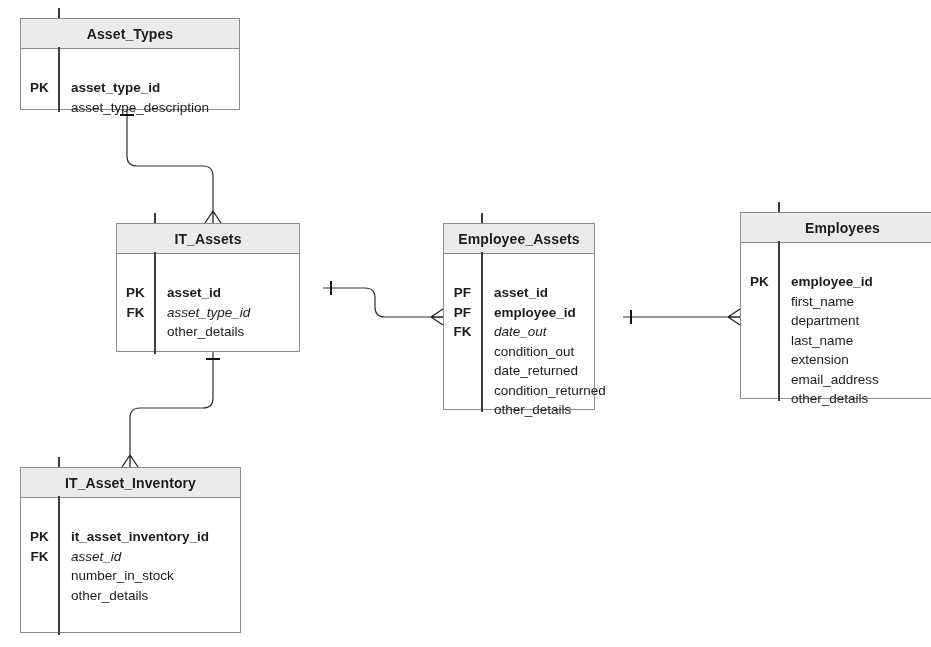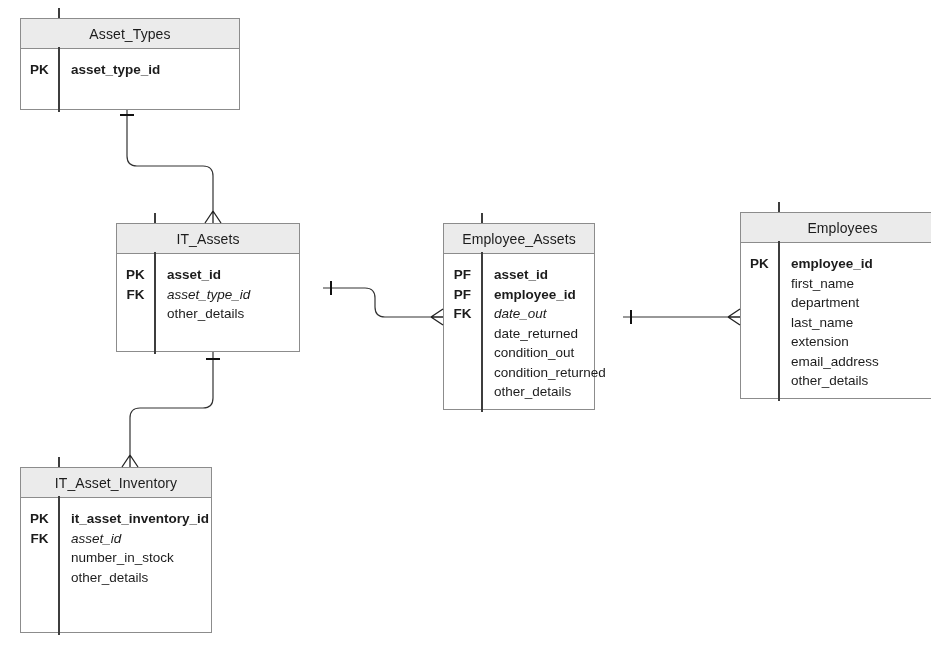--- a/index.html
+++ b/index.html
@@ -20,28 +20,28 @@
     border: 1.5px solid #8c8c8c;
     box-sizing: border-box;
   }
   .entity-header {
     height: 29px;
     background: #ebebeb;
     border-bottom: 1.5px solid #8c8c8c;
     display: flex;
     align-items: center;
     justify-content: center;
-    font-weight: 400;
+    font-weight: 700;
     font-size: 14px;
     color: #1c1c1c;
     letter-spacing: .1px;
   }
   .entity-body {
     position: relative;
-    padding-top: 11px;
+    padding-top: 29px;
   }
   .col-divider {
     position: absolute;
     left: 37px;
     top: 27.5px;
     bottom: -3px;
     width: 1.5px;
     background: #3d3d3d;
   }
   .col-divider-top-tick {
@@ -89,20 +89,24 @@
 
   <div class="entity" style="left:20px; top:18px; width:220px; height:92px">
     <div class="entity-header">Asset_Types</div>
     <div class="col-divider-top-tick"></div>
     <div class="col-divider"></div>
     <div class="entity-body">
       <div class="attr-row bold">
         <span class="key">PK</span>
         <span class="name">asset_type_id</span>
       </div>
+      <div class="attr-row">
+        <span class="key"></span>
+        <span class="name">asset_type_description</span>
+      </div>
     </div>
   </div>
 
   <div class="entity" style="left:116px; top:223px; width:184px; height:129px">
     <div class="entity-header">IT_Assets</div>
     <div class="col-divider-top-tick"></div>
     <div class="col-divider"></div>
     <div class="entity-body">
       <div class="attr-row bold">
         <span class="key">PK</span>
@@ -131,25 +135,25 @@
       <div class="attr-row bold">
         <span class="key">PF</span>
         <span class="name">employee_id</span>
       </div>
       <div class="attr-row italic">
         <span class="key">FK</span>
         <span class="name">date_out</span>
       </div>
       <div class="attr-row">
         <span class="key"></span>
+        <span class="name">condition_out</span>
+      </div>
+      <div class="attr-row">
+        <span class="key"></span>
         <span class="name">date_returned</span>
-      </div>
-      <div class="attr-row">
-        <span class="key"></span>
-        <span class="name">condition_out</span>
       </div>
       <div class="attr-row">
         <span class="key"></span>
         <span class="name">condition_returned</span>
       </div>
       <div class="attr-row">
         <span class="key"></span>
         <span class="name">other_details</span>
       </div>
     </div>
@@ -184,21 +188,21 @@
         <span class="key"></span>
         <span class="name">email_address</span>
       </div>
       <div class="attr-row">
         <span class="key"></span>
         <span class="name">other_details</span>
       </div>
     </div>
   </div>
 
-  <div class="entity" style="left:20px; top:467px; width:192px; height:166px">
+  <div class="entity" style="left:20px; top:467px; width:221px; height:166px">
     <div class="entity-header">IT_Asset_Inventory</div>
     <div class="col-divider-top-tick"></div>
     <div class="col-divider"></div>
     <div class="entity-body">
       <div class="attr-row bold">
         <span class="key">PK</span>
         <span class="name">it_asset_inventory_id</span>
       </div>
       <div class="attr-row italic">
         <span class="key">FK</span>

